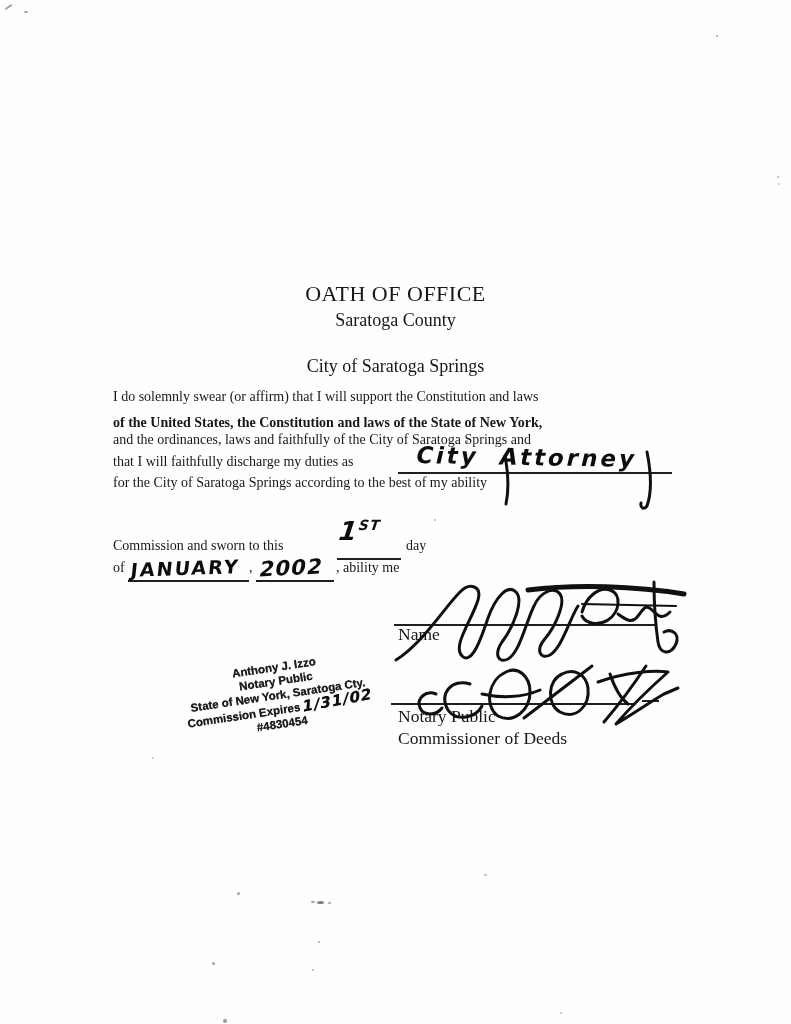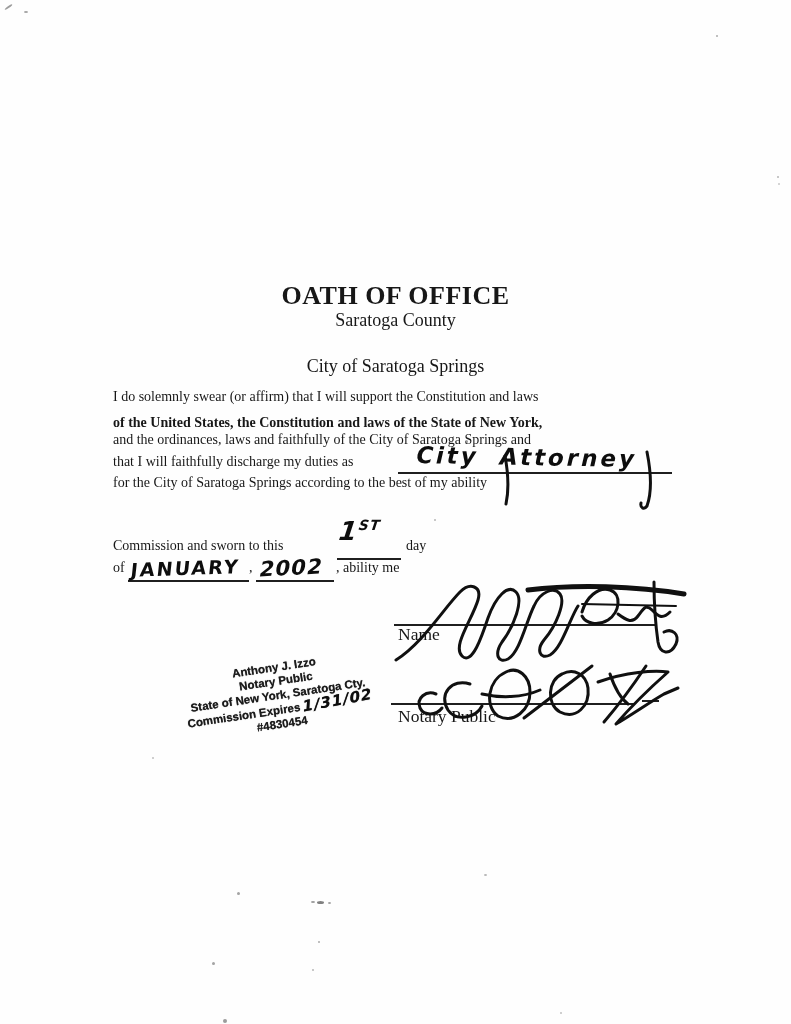--- a/index.html
+++ b/index.html
@@ -3,21 +3,21 @@
 <meta charset="utf-8">
 <style>
   html,body{margin:0;padding:0;background:#e8e8e8;}
   .page{
     position:relative;width:791px;height:1024px;margin:0 auto;
     background:#fefefe;overflow:hidden;
     font-family:"Liberation Serif",serif;color:#171717;
   }
   .abs{position:absolute;}
   .center{left:0;right:0;text-align:center;}
-  .doc-title{font-size:26px;letter-spacing:.5px;font-weight:700;}
+  .doc-title{font-size:22px;letter-spacing:.5px;font-weight:400;}
   .doc-sub{font-size:18px;}
   .body-line{font-size:14px;white-space:nowrap;}
   .rule{position:absolute;height:2px;background:#1f1f1f;}
   .rule.thin{height:1.5px;}
   .hw{
     font-family:"DejaVu Sans",sans-serif;font-weight:bold;color:#0d0d0d;
     display:inline-block;transform:skewX(-10deg) rotate(-1.5deg);
     white-space:nowrap;
   }
   .hw-duties{font-size:23px;letter-spacing:3px;word-spacing:10px;transform:skewX(-12deg) rotate(1deg);}
@@ -88,20 +88,21 @@
     <path stroke-width="3" d="M196,38 C200,24 212,12 224,16 C236,20 234,38 222,46 C212,52 200,50 196,42"></path>
     <path stroke-width="3" d="M232,40 C240,46 246,50 252,42 C258,34 260,30 266,36 C272,42 276,46 284,38"></path>
     <path stroke-width="3" d="M268,8 C268,28 270,54 272,68 C274,80 284,82 290,70 C294,60 286,54 278,58"></path>
     <path stroke-width="5" d="M142,16 C190,10 250,12 298,20"></path>
     <path stroke-width="2" d="M196,30 L290,32"></path>
   </svg>
 
   <div class="rule thin" style="left:391px;top:703px;width:243px;"></div>
   <div class="rule thin" style="left:642px;top:700px;width:17px;"></div>
   <div class="abs label" style="left:398px;top:706px;">Notary Public</div>
+  <div class="abs label" style="left:398px;top:728px;">Commissioner of Deeds</div>
   <svg class="abs sig-svg" style="left:406px;top:660px;" width="292" height="75">
     <path stroke-width="3" d="M30,34 C20,30 10,38 14,48 C18,56 30,56 36,48"></path>
     <path stroke-width="3" d="M64,24 C46,18 32,34 42,50 C50,62 70,58 76,46"></path>
     <path stroke-width="3" d="M100,12 C82,20 78,46 92,56 C108,64 124,50 124,32 C124,16 112,6 100,12"></path>
     <path stroke-width="3" d="M76,34 C94,38 116,38 134,30"></path>
     <path stroke-width="3" d="M156,14 C142,20 140,44 154,52 C170,60 184,46 182,28 C180,14 168,8 156,14"></path>
     <path stroke-width="3" d="M118,58 L186,6"></path>
     <path stroke-width="3" d="M204,14 C208,26 214,38 222,44"></path>
     <path stroke-width="3" d="M240,6 C228,24 210,48 198,62"></path>
     <path stroke-width="3" d="M192,22 C220,12 248,10 262,12 C244,28 222,50 210,64 C224,56 244,42 258,34 L272,28"></path>

